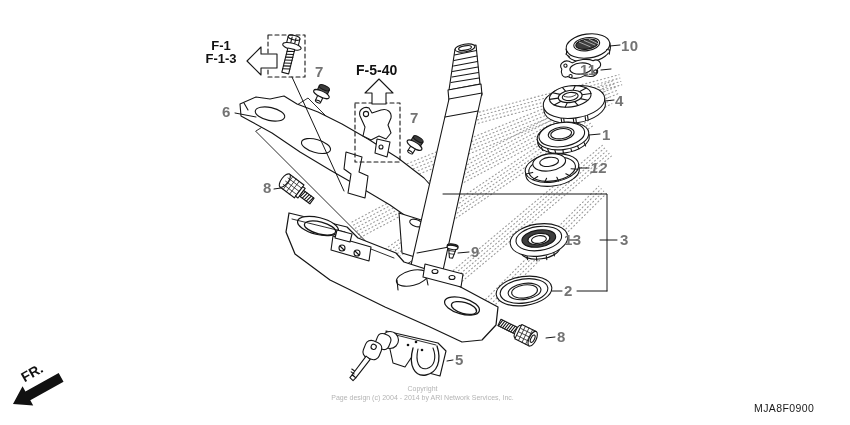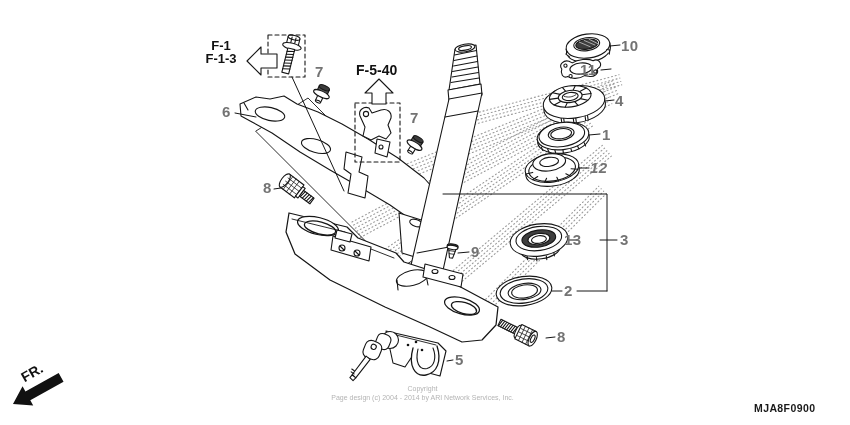--- a/index.html
+++ b/index.html
@@ -9,21 +9,21 @@
   .num{position:absolute;font-weight:bold;font-size:15px;line-height:16px;color:#737373;
        letter-spacing:.3px;cursor:default;}
   .ref{position:absolute;font-weight:bold;font-size:13px;line-height:13px;color:#111;
        text-align:center;}
   .ref .l2{font-size:13px;}
   #f540{position:absolute;font-weight:bold;font-size:14px;color:#111;text-align:right;}
   #frlabel{position:absolute;left:26px;top:369px;font-weight:bold;font-size:14px;
        transform:rotate(-29deg);transform-origin:left bottom;}
   #copyright{position:absolute;left:295px;top:384px;width:255px;text-align:center;
        font-size:7px;line-height:9px;color:#b4b4b4;}
-  #diagcode{position:absolute;left:754px;top:402px;font-size:10.5px;font-weight:bold;
+  #diagcode{position:absolute;left:754px;top:402px;font-size:10.5px;font-weight:normal;
        letter-spacing:.4px;color:#1a1a1a;}
 </style>
 </head>
 <body>
 
 <div id="stage">
 
 <svg width="850" height="425" viewBox="0 0 850 425" stroke="#161616" stroke-width="1.1" fill="none" stroke-linecap="round" stroke-linejoin="round">
 
   <g stroke="#9a9a9a" stroke-width="1.1" stroke-dasharray="1 2.8">

